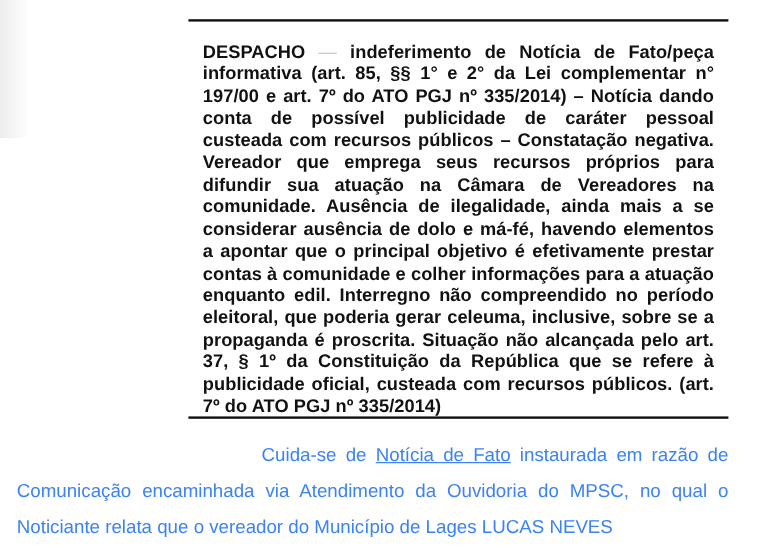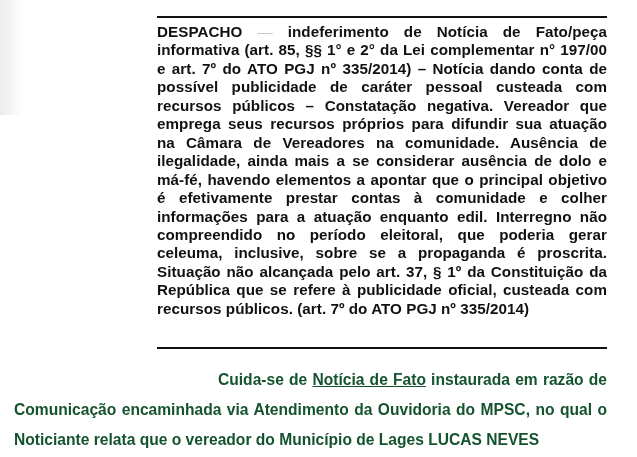--- a/index.html
+++ b/index.html
@@ -28,21 +28,21 @@
       top: 16px;
       width: 450px;
       border-top: 2px solid #111111;
       border-bottom: 2px solid #111111;
       padding-top: 5px;
       padding-bottom: 5px;
       box-sizing: border-box;
       height: 333px;
     }
     .ementa-text {
-      margin: 0;
+      margin: 12px;
       font-weight: bold;
       font-size: 15.2px;
       line-height: 18.45px;
       text-align: justify;
       letter-spacing: 0.05px;
       color: #111111;
     }
     .despacho-dash {
       color: #c8c8c8;
       font-weight: normal;
@@ -50,22 +50,21 @@
     .body-text {
       position: absolute;
       left: 14px;
       top: 365px;
       width: 593px;
       margin: 0;
       font-size: 15.6px;
       line-height: 30px;
       text-align: justify;
       text-indent: 204px;
-      color: #14532d;
-      font-weight: bold;
+      color: #3b82f6;
     }
     .u { text-decoration: underline; }
   </style>
 </head>
 <body>
 
 <div class="page-shade"></div>
 
 <div class="ementa">
   <p class="ementa-text"><span>DESPACHO</span> <span class="despacho-dash">—</span> <span>indeferimento de Notícia de Fato/peça informativa (art. 85, §§ 1° e 2° da Lei complementar n° 197/00 e art. 7º do ATO PGJ nº 335/2014) – Notícia dando conta de possível publicidade de caráter pessoal custeada com recursos públicos – Constatação negativa. Vereador que emprega seus recursos próprios para difundir sua atuação na Câmara de Vereadores na comunidade. Ausência de ilegalidade, ainda mais a se considerar ausência de dolo e má-fé, havendo elementos a apontar que o principal objetivo é efetivamente prestar contas à comunidade e colher informações para a atuação enquanto edil. Interregno não compreendido no período eleitoral, que poderia gerar celeuma, inclusive, sobre se a propaganda é proscrita. Situação não alcançada pelo art. 37, § 1º da Constituição da República que se refere à publicidade oficial, custeada com recursos públicos. (art. 7º do ATO PGJ nº 335/2014)</span></p>

